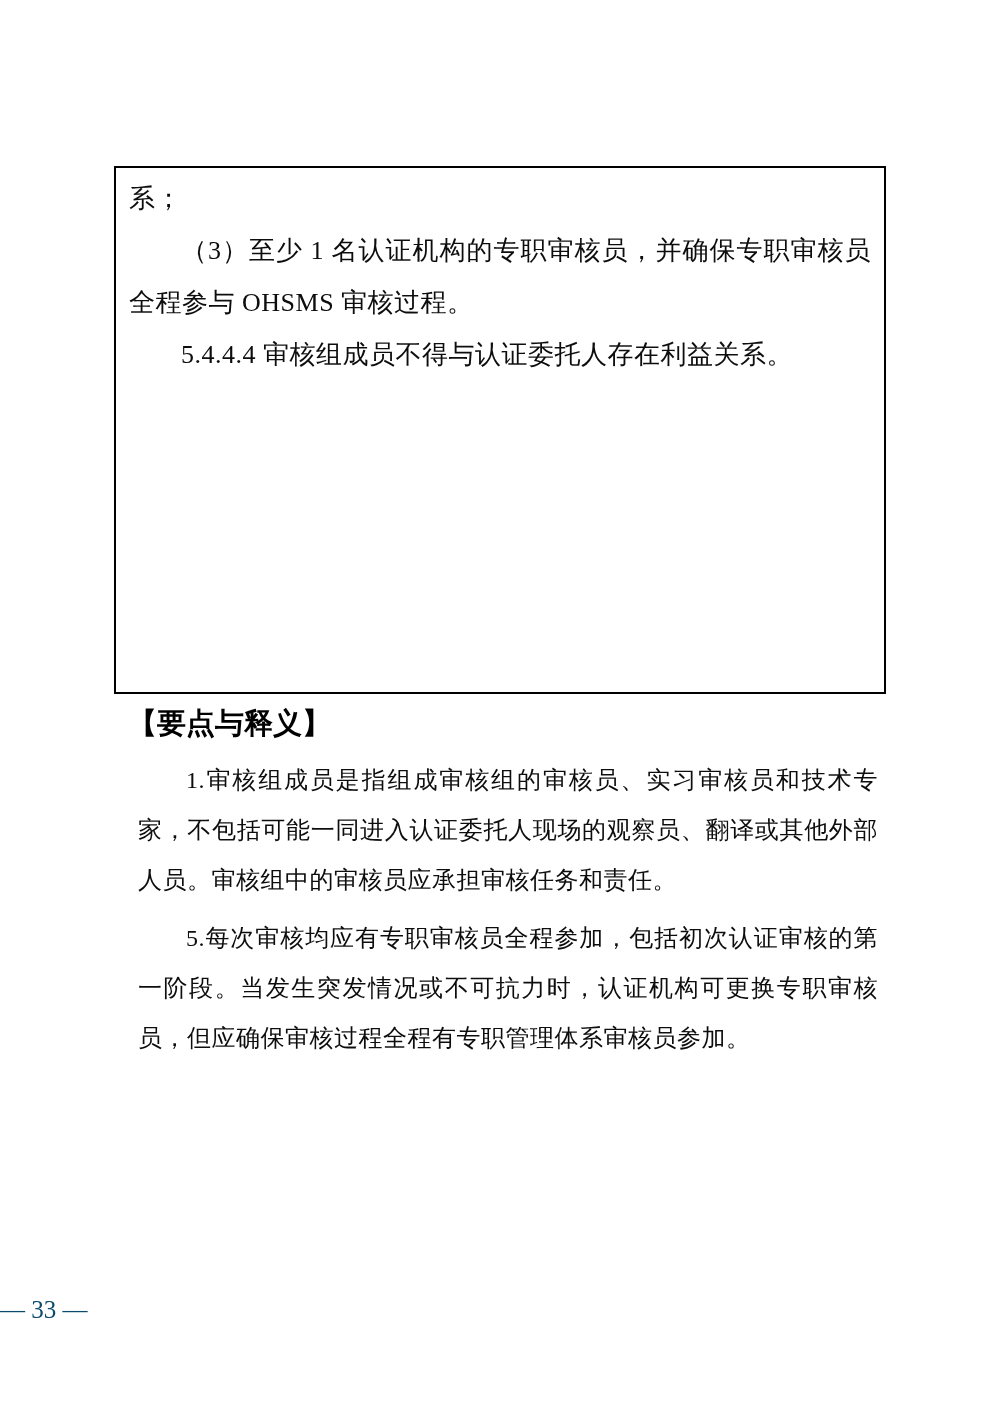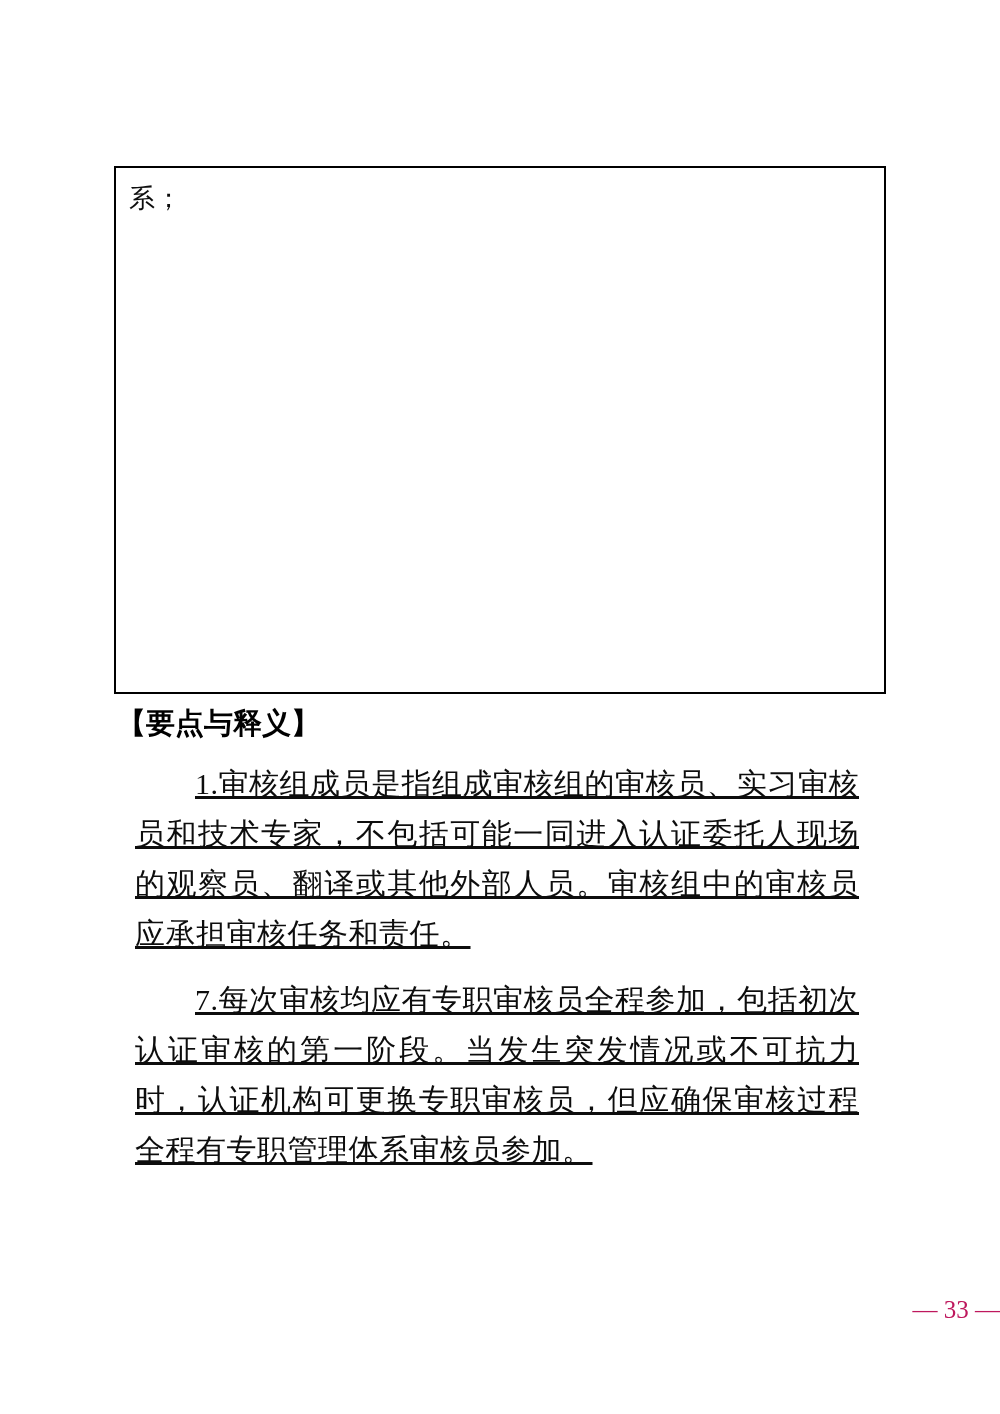--- a/index.html
+++ b/index.html
@@ -32,63 +32,64 @@
     line-height: 52px;
     text-align: justify;
     text-align-last: left;
     letter-spacing: 0.5px;
   }
   .indent {
     text-indent: 2em;
   }
   .notes {
     position: absolute;
-    left: 119px;
+    left: 130px;
     top: 703px;
     width: 756px;
   }
   .notes-heading {
     margin: 0 0 12px -2px;
     font-family: "Liberation Sans", "DejaVu Sans", sans-serif;
     font-weight: bold;
     font-size: 29px;
     line-height: 40px;
     color: #000000;
   }
   .notes p {
-    margin: 16px;
-    font-size: 30px;
+    margin: 8px;
+    font-size: 24px;
     line-height: 50px;
     text-align: justify;
     text-align-last: left;
     text-indent: 2em;
     letter-spacing: 0.5px;
-    text-decoration: underline;
   }
   .page-number {
     position: absolute;
     left: 0;
     top: 1292px;
     width: 100%;
-    text-align: right;
+    text-align: left;
     font-size: 25px;
     line-height: 36px;
-    color: #be185d;
+    color: #0c4a6e;
   }
 </style>
 </head>
 <body>
 
 <div class="page">
 
   <div class="excerpt-box">
     <p>系；</p>
+    <p class="indent">（3）至少 1 名认证机构的专职审核员，并确保专职审核员全程参与 OHSMS 审核过程。</p>
+    <p class="indent">5.4.4.4 审核组成员不得与认证委托人存在利益关系。</p>
   </div>
 
   <div class="notes">
     <h2 class="notes-heading">【要点与释义】</h2>
     <p>1.审核组成员是指组成审核组的审核员、实习审核员和技术专家，不包括可能一同进入认证委托人现场的观察员、翻译或其他外部人员。审核组中的审核员应承担审核任务和责任。</p>
-    <p>7.每次审核均应有专职审核员全程参加，包括初次认证审核的第一阶段。当发生突发情况或不可抗力时，认证机构可更换专职审核员，但应确保审核过程全程有专职管理体系审核员参加。</p>
+    <p>5.每次审核均应有专职审核员全程参加，包括初次认证审核的第一阶段。当发生突发情况或不可抗力时，认证机构可更换专职审核员，但应确保审核过程全程有专职管理体系审核员参加。</p>
   </div>
 
   <div class="page-number">— 33 —</div>
 
 </div>
 
 </body></html>

